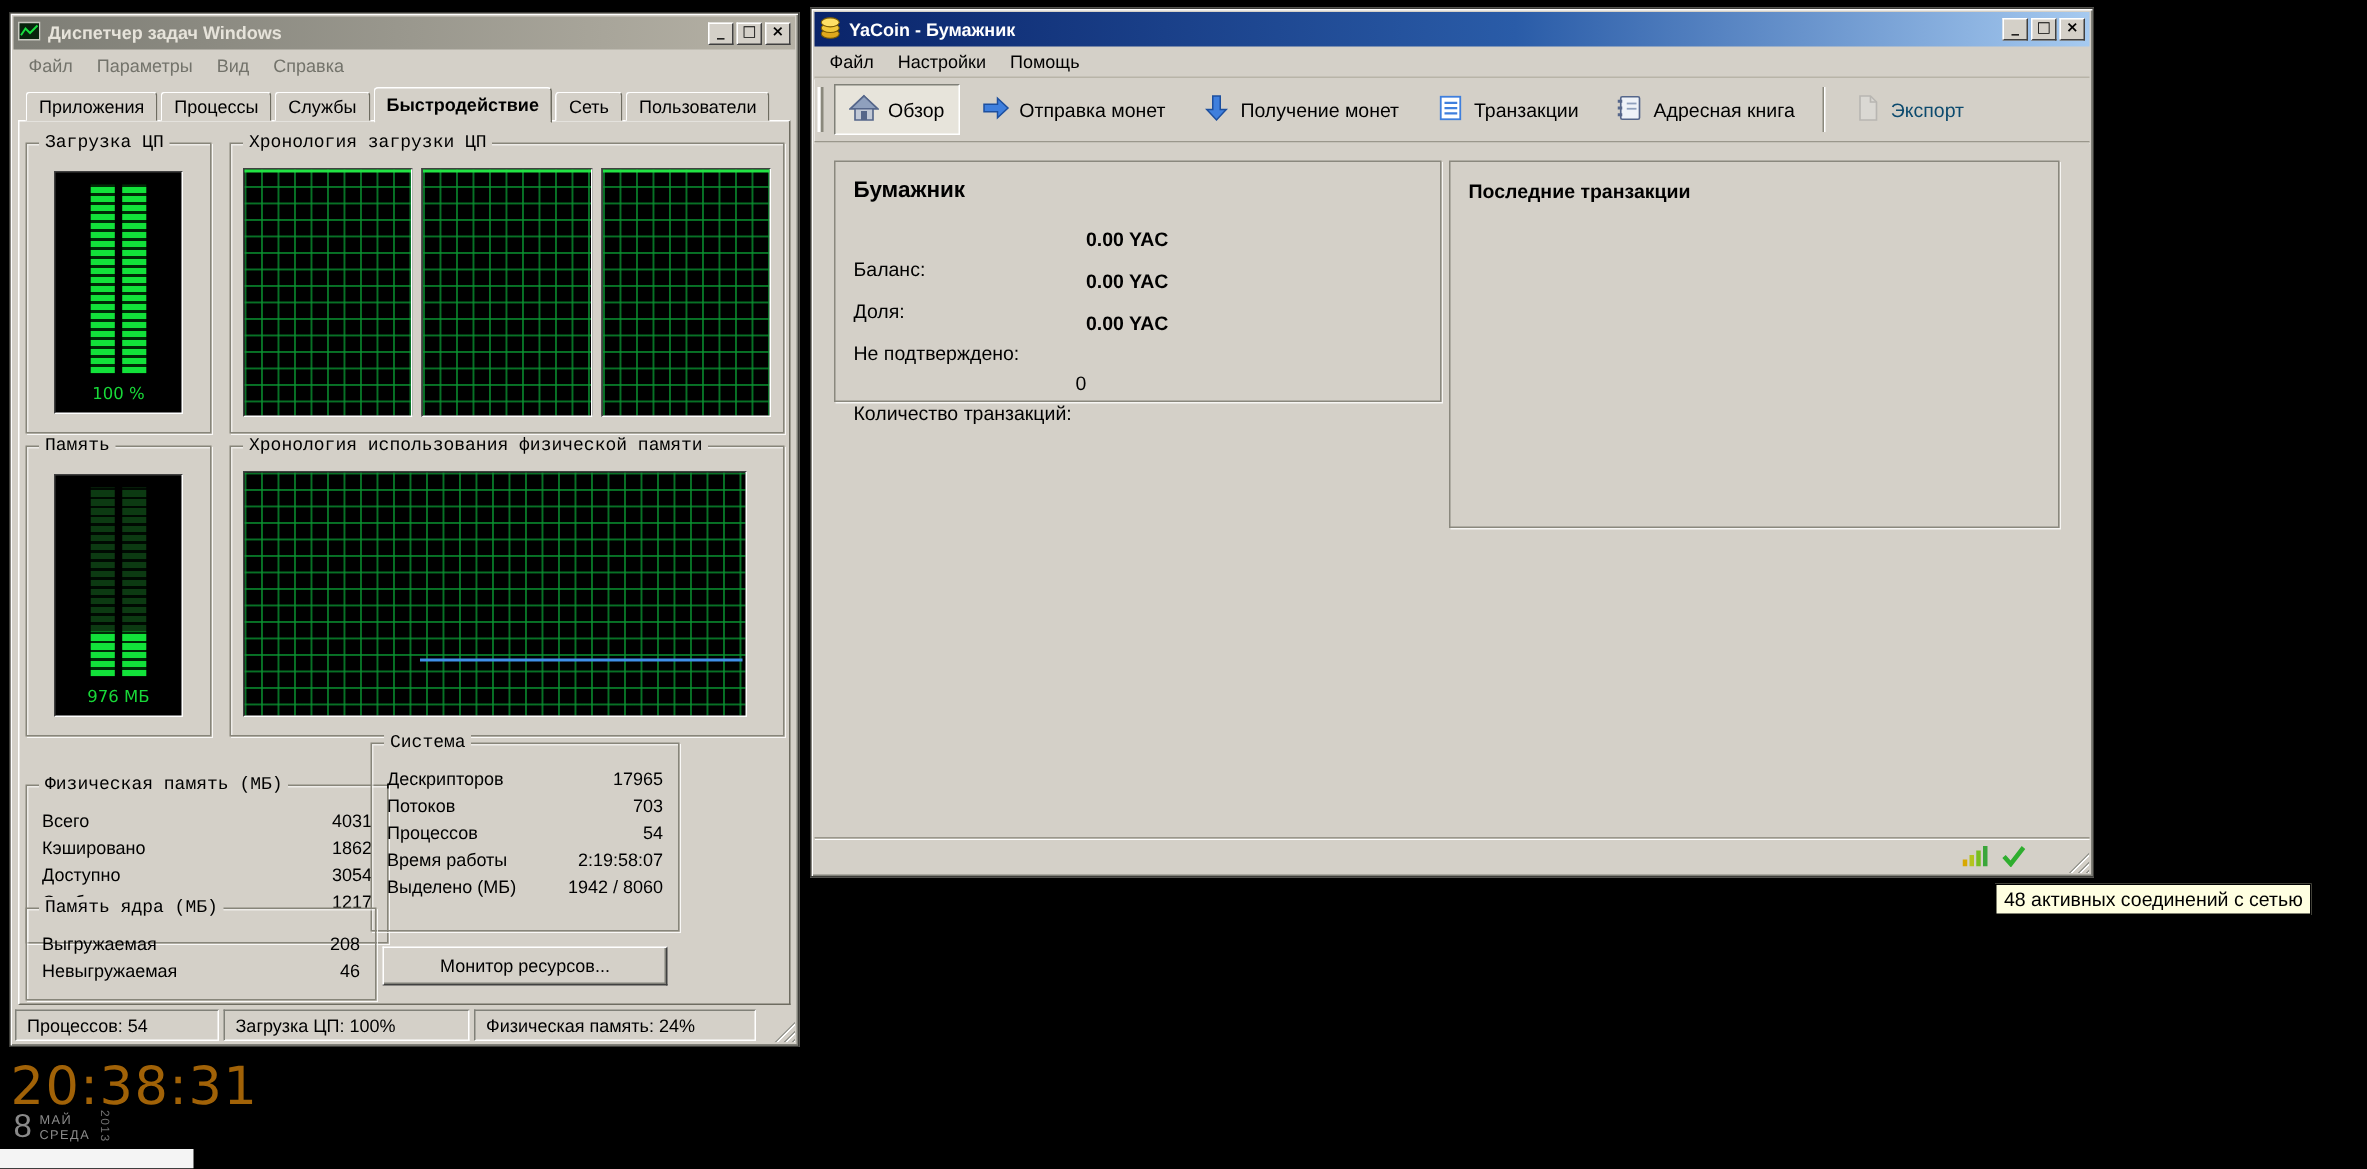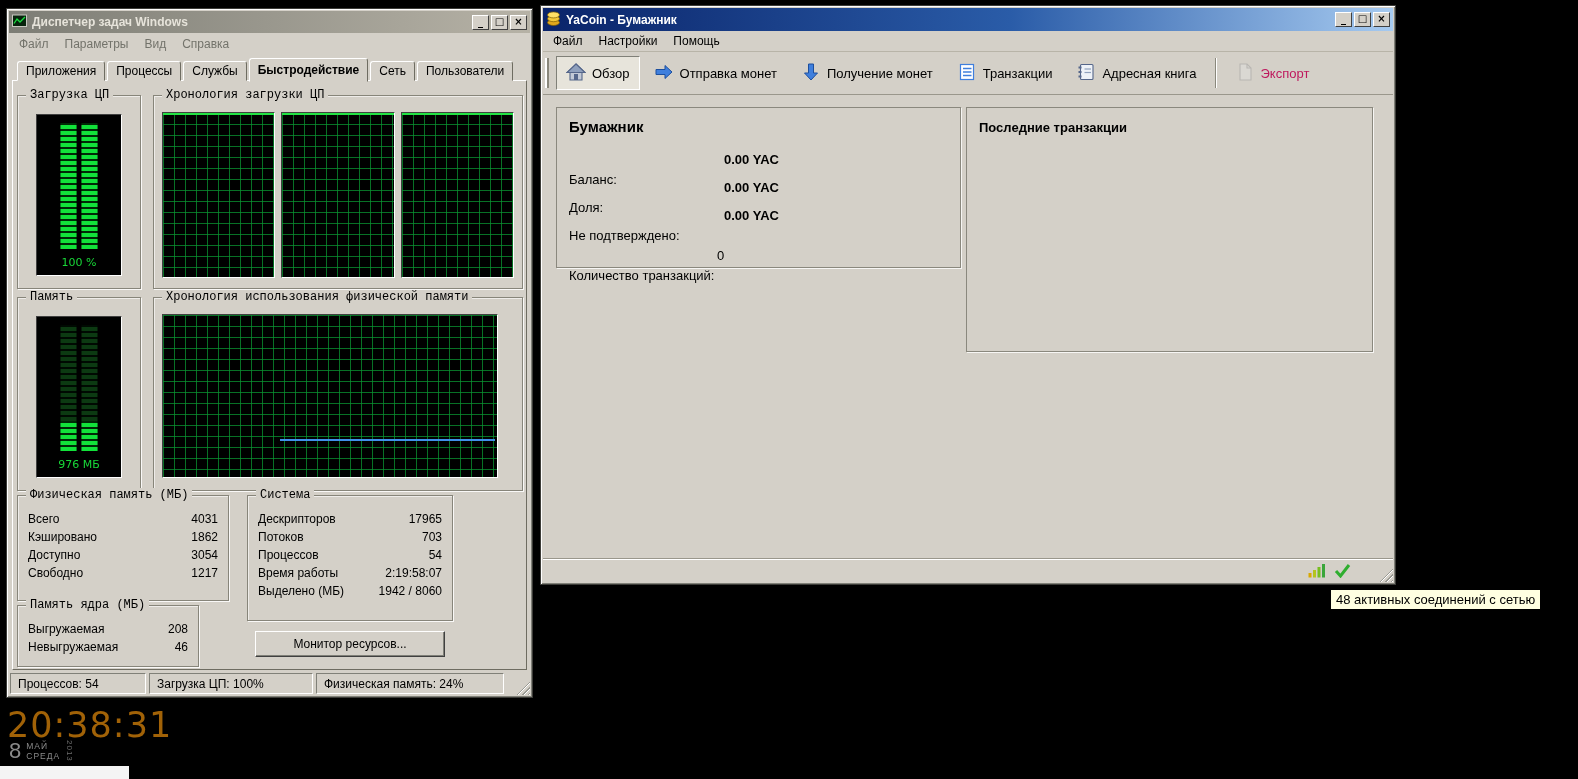--- a/index.html
+++ b/index.html
@@ -137,21 +137,21 @@
     border-left:2px solid #ffffff; border-right:2px solid #8a887c;
   }
   .tbtn {
     display:flex; align-items:center; gap:6px; height:34px; padding:0 9px;
     font-size:13px; white-space:nowrap; border:1px solid transparent;
   }
   .tbtn.active {
     background:#e7e4db;
     border-color:#808078 #ffffff #ffffff #808078;
   }
-  .tbtn.disabled { color:#be185d; }
+  .tbtn.disabled { color:#0c4a6e; }
   .tbtn.disabled svg { opacity:.45; filter:grayscale(1); }
   .tb-sep { width:2px; height:30px; border-left:1px solid #8a887c; border-right:1px solid #ffffff; margin:0 4px; }
   .wallet-content {
     position:absolute; left:2px; right:2px; top:89px; bottom:26px;
     background:#d4d0c8;
   }
   .frame {
     position:absolute;
     border:1px solid #8a887e;
     box-shadow:1px 1px 0 rgba(255,255,255,.8);
@@ -278,21 +278,21 @@
     </div>
   </div>
 
   <div class="group" style="left: 146px; top: 288px; width: 370px; height: 194px;">
     <span class="group-label">Хронология использования физической памяти</span>
     <div class="screen grid-screen" style="left:8px; top:16px; right:24px; bottom:12px;">
       <div class="mem-blueline" style="bottom: 22%; left: 35%;"></div>
     </div>
   </div>
 
-  <div class="group" style="left: 10px; top: 486px; width: 212px; height: 106px;">
+  <div class="group" style="left: 10px; top: 514px; width: 242px; height: 106px;">
     <span class="group-label">Физическая память (МБ)</span>
     <div class="info-rows">
       <div class="info-row">
           <span>Всего</span>
           <span>4031</span>
         </div>
       <div class="info-row">
           <span>Кэшировано</span>
           <span>1862</span>
         </div>
@@ -327,21 +327,21 @@
           <span>2:19:58:07</span>
         </div>
       <div class="info-row">
           <span>Выделено (МБ)</span>
           <span>1942 / 8060</span>
         </div>
     </div>
   </div>
 
   <div class="group" style="left:10px; top:670px; width:218px; height:0; border:none; box-shadow:none;"></div>
-  <div class="group" style="left: 10px; top: 596px; width: 182px; height: 62px;" id="kernel-group">
+  <div class="group" style="left: 10px; top: 596px; width: 234px; height: 62px;" id="kernel-group">
     <span class="group-label">Память ядра (МБ)</span>
     <div class="info-rows">
       <div class="info-row">
           <span>Выгружаемая</span>
           <span>208</span>
         </div>
       <div class="info-row">
           <span>Невыгружаемая</span>
           <span>46</span>
         </div>

